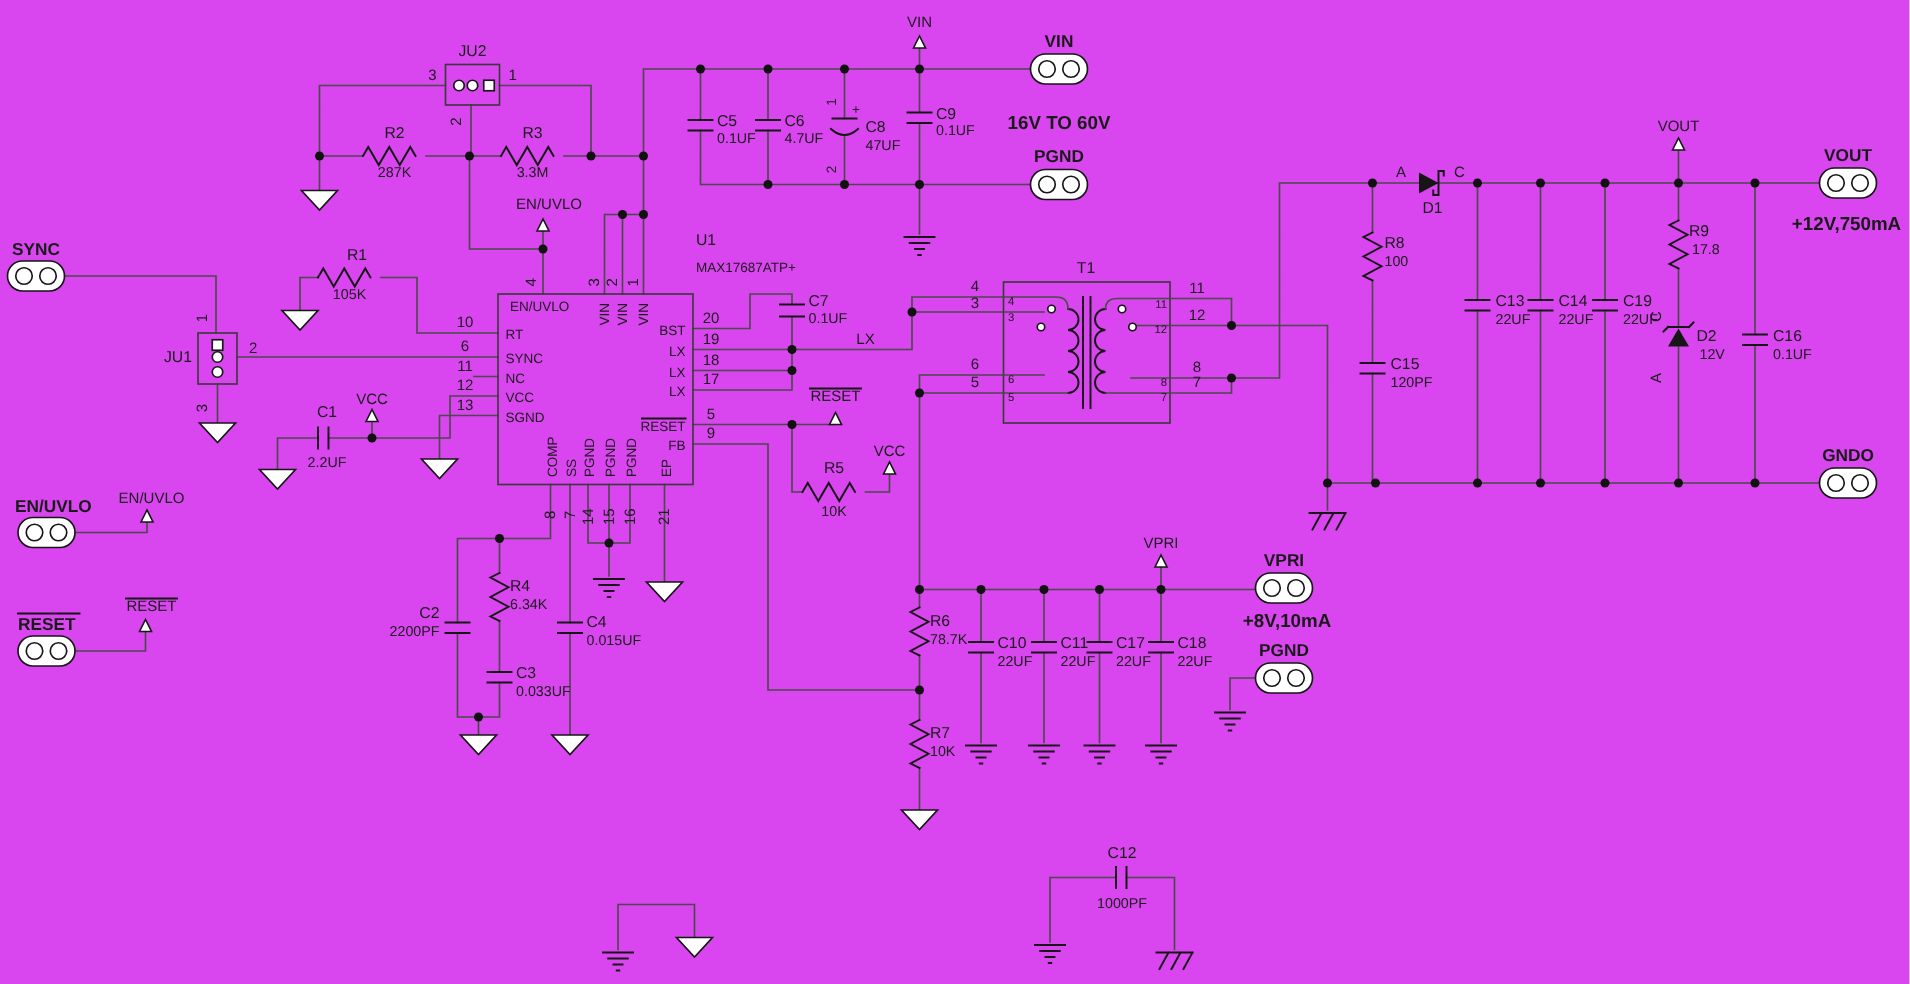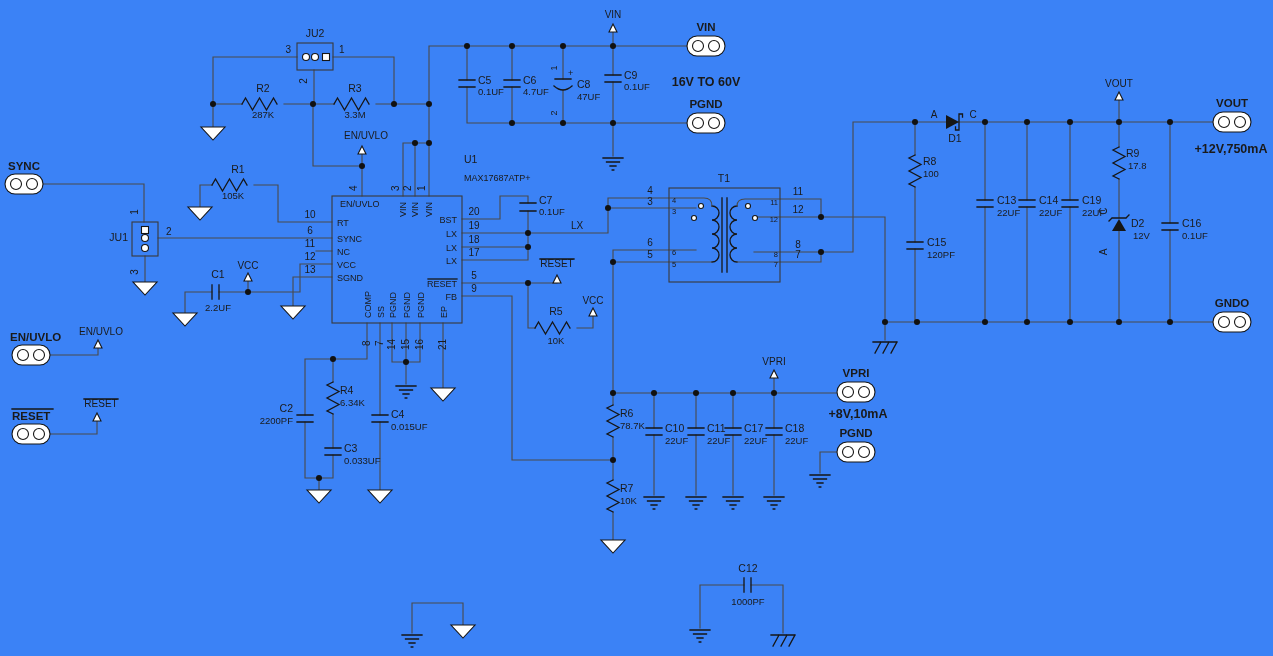--- a/index.html
+++ b/index.html
@@ -1,16 +1,16 @@
 <!DOCTYPE html>
 <html><head>
 <meta charset="utf-8">
 <style>
   html,body{margin:0;padding:0;background:#fff;}
-  .stage{width:1273px;height:656px;background:#3b82f6;position:relative;font-family:"Liberation Sans",sans-serif;}
+  .stage{width:1273px;height:656px;background:#d946ef;position:relative;font-family:"Liberation Sans",sans-serif;}
   svg text{font-family:"Liberation Sans",sans-serif;fill:#1a1a1a;}
   .w{stroke:#4a4a4a;stroke-width:1.1;fill:none;stroke-linecap:square;}
   .sym{stroke:#161616;stroke-width:1.3;fill:none;stroke-linecap:square;}
   .box{stroke:#3a3a3a;stroke-width:1.1;fill:none;}
   .fill{fill:#161616;stroke:none;}
   .open{fill:#ffffff;stroke:#161616;stroke-width:1.1;}
   .dot{fill:#111;}
   .t{font-size:10.5px;}
   .tv{font-size:9.5px;}
   .tp{font-size:10px;}

